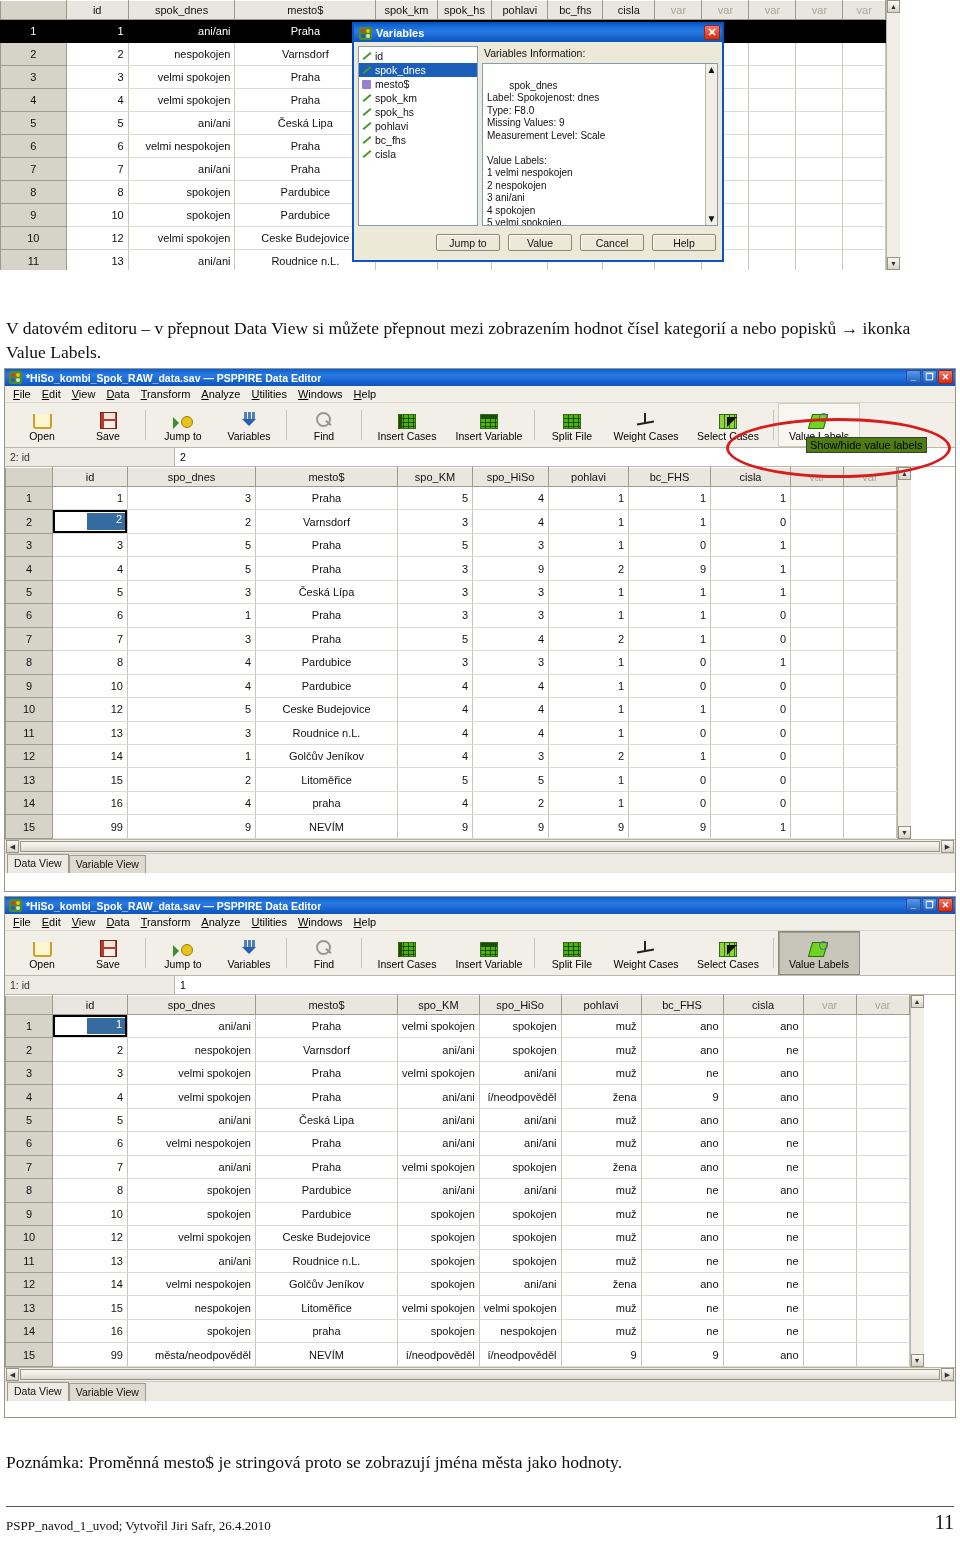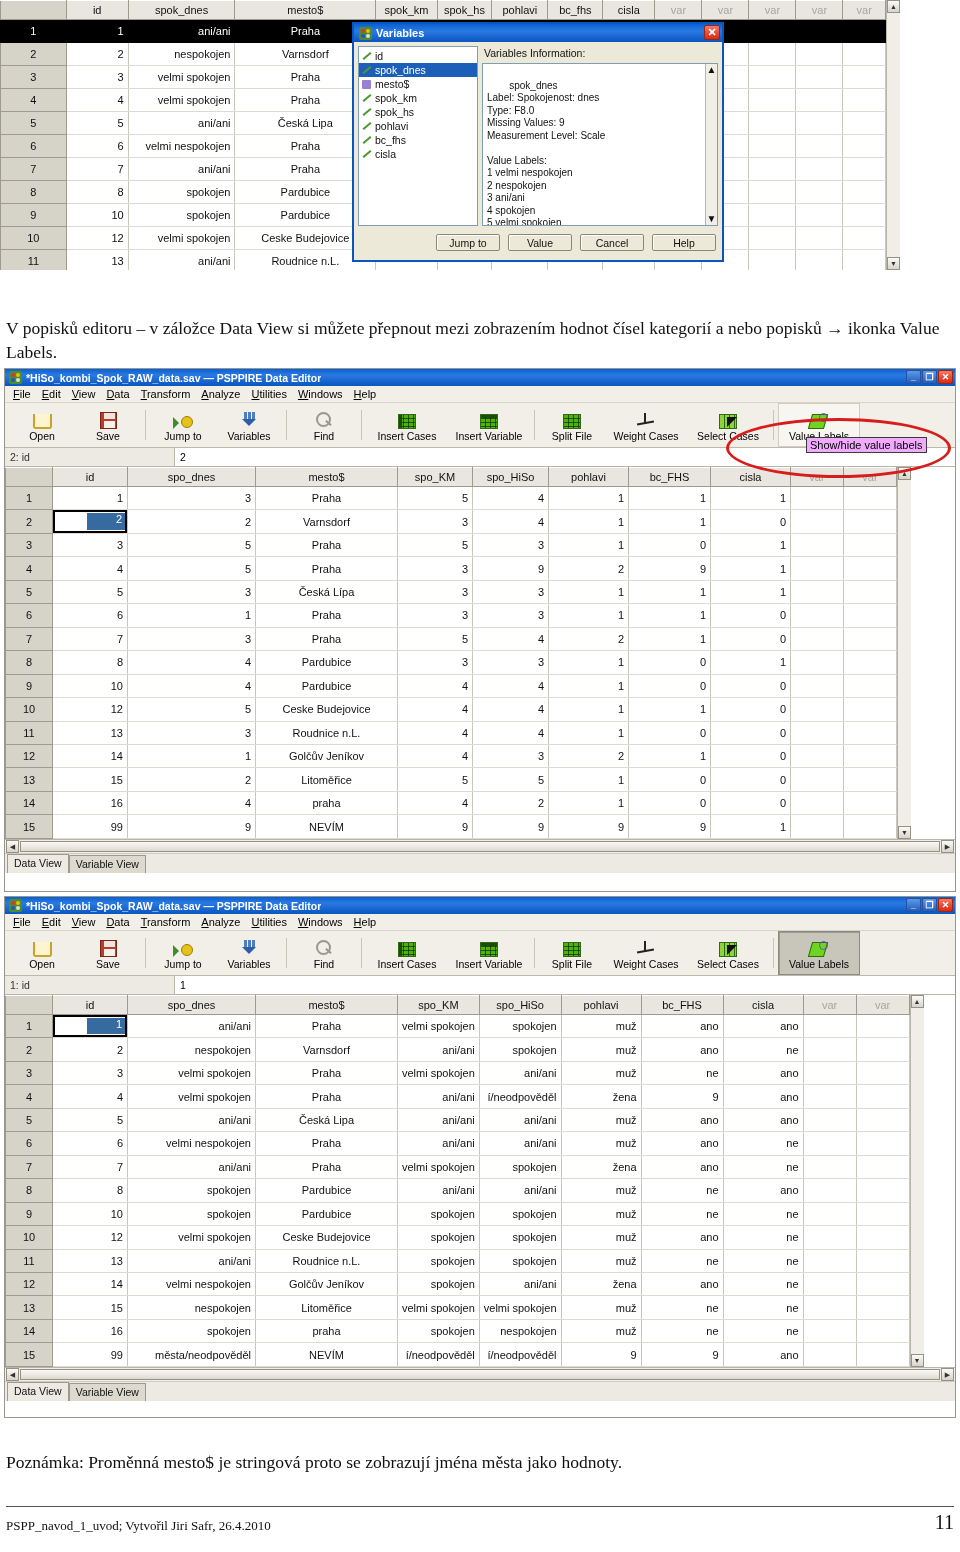--- a/index.html
+++ b/index.html
@@ -220,21 +220,21 @@
     font-size:10.5px;display:flex;align-items:center;justify-content:center;color:#111;
     box-shadow:inset 1px 1px 0 #fff;
   }
 
   
   .redring{
     position:absolute;border:3px solid #d81b1b;border-radius:50%;
     pointer-events:none;
   }
   .tooltip{
-    position:absolute;background:#f0abfc;border:1px solid #3b3b3b;
+    position:absolute;background:#4d7c0f;border:1px solid #3b3b3b;
     font-size:11px;padding:1px 3px;color:#000;white-space:nowrap;
   }
 
   
   .prose{
     position:absolute;left:6px;right:10px;
     font-family:"Liberation Serif", serif;
     font-size:17.5px;line-height:1.42;color:#111;
   }
   .footer{
@@ -520,21 +520,21 @@
     </div>
   </div>
   <div class="dlg-btns" id="dlg-btns">
       <div class="dlg-btn">Jump to</div>
       <div class="dlg-btn">Value</div>
       <div class="dlg-btn">Cancel</div>
       <div class="dlg-btn">Help</div>
     </div>
 </div>
 
-<p class="prose" style="top:298px;">V popisků editoru – v záložce Data View si můžete přepnout mezi zobrazením hodnot čísel kategorií a nebo popisků → ikonka Value Labels.</p>
+<p class="prose" style="top:298px;">V datovém editoru – v přepnout Data View si můžete přepnout mezi zobrazením hodnot čísel kategorií a nebo popisků → ikonka Value Labels.</p>
 
 <div class="shot" style="left:4px;top:368px;width:952px;height:524px;border:1px solid #9a968a;">
   <div class="titlebar">
     <span class="tb-icon"></span>
     <span class="tb-title">*HiSo_kombi_Spok_RAW_data.sav — PSPPIRE Data Editor</span>
     <span class="winbtns">
       <span class="winbtn">_</span>
       <span class="winbtn">❐</span>
       <span class="winbtn close">✕</span>
     </span>

